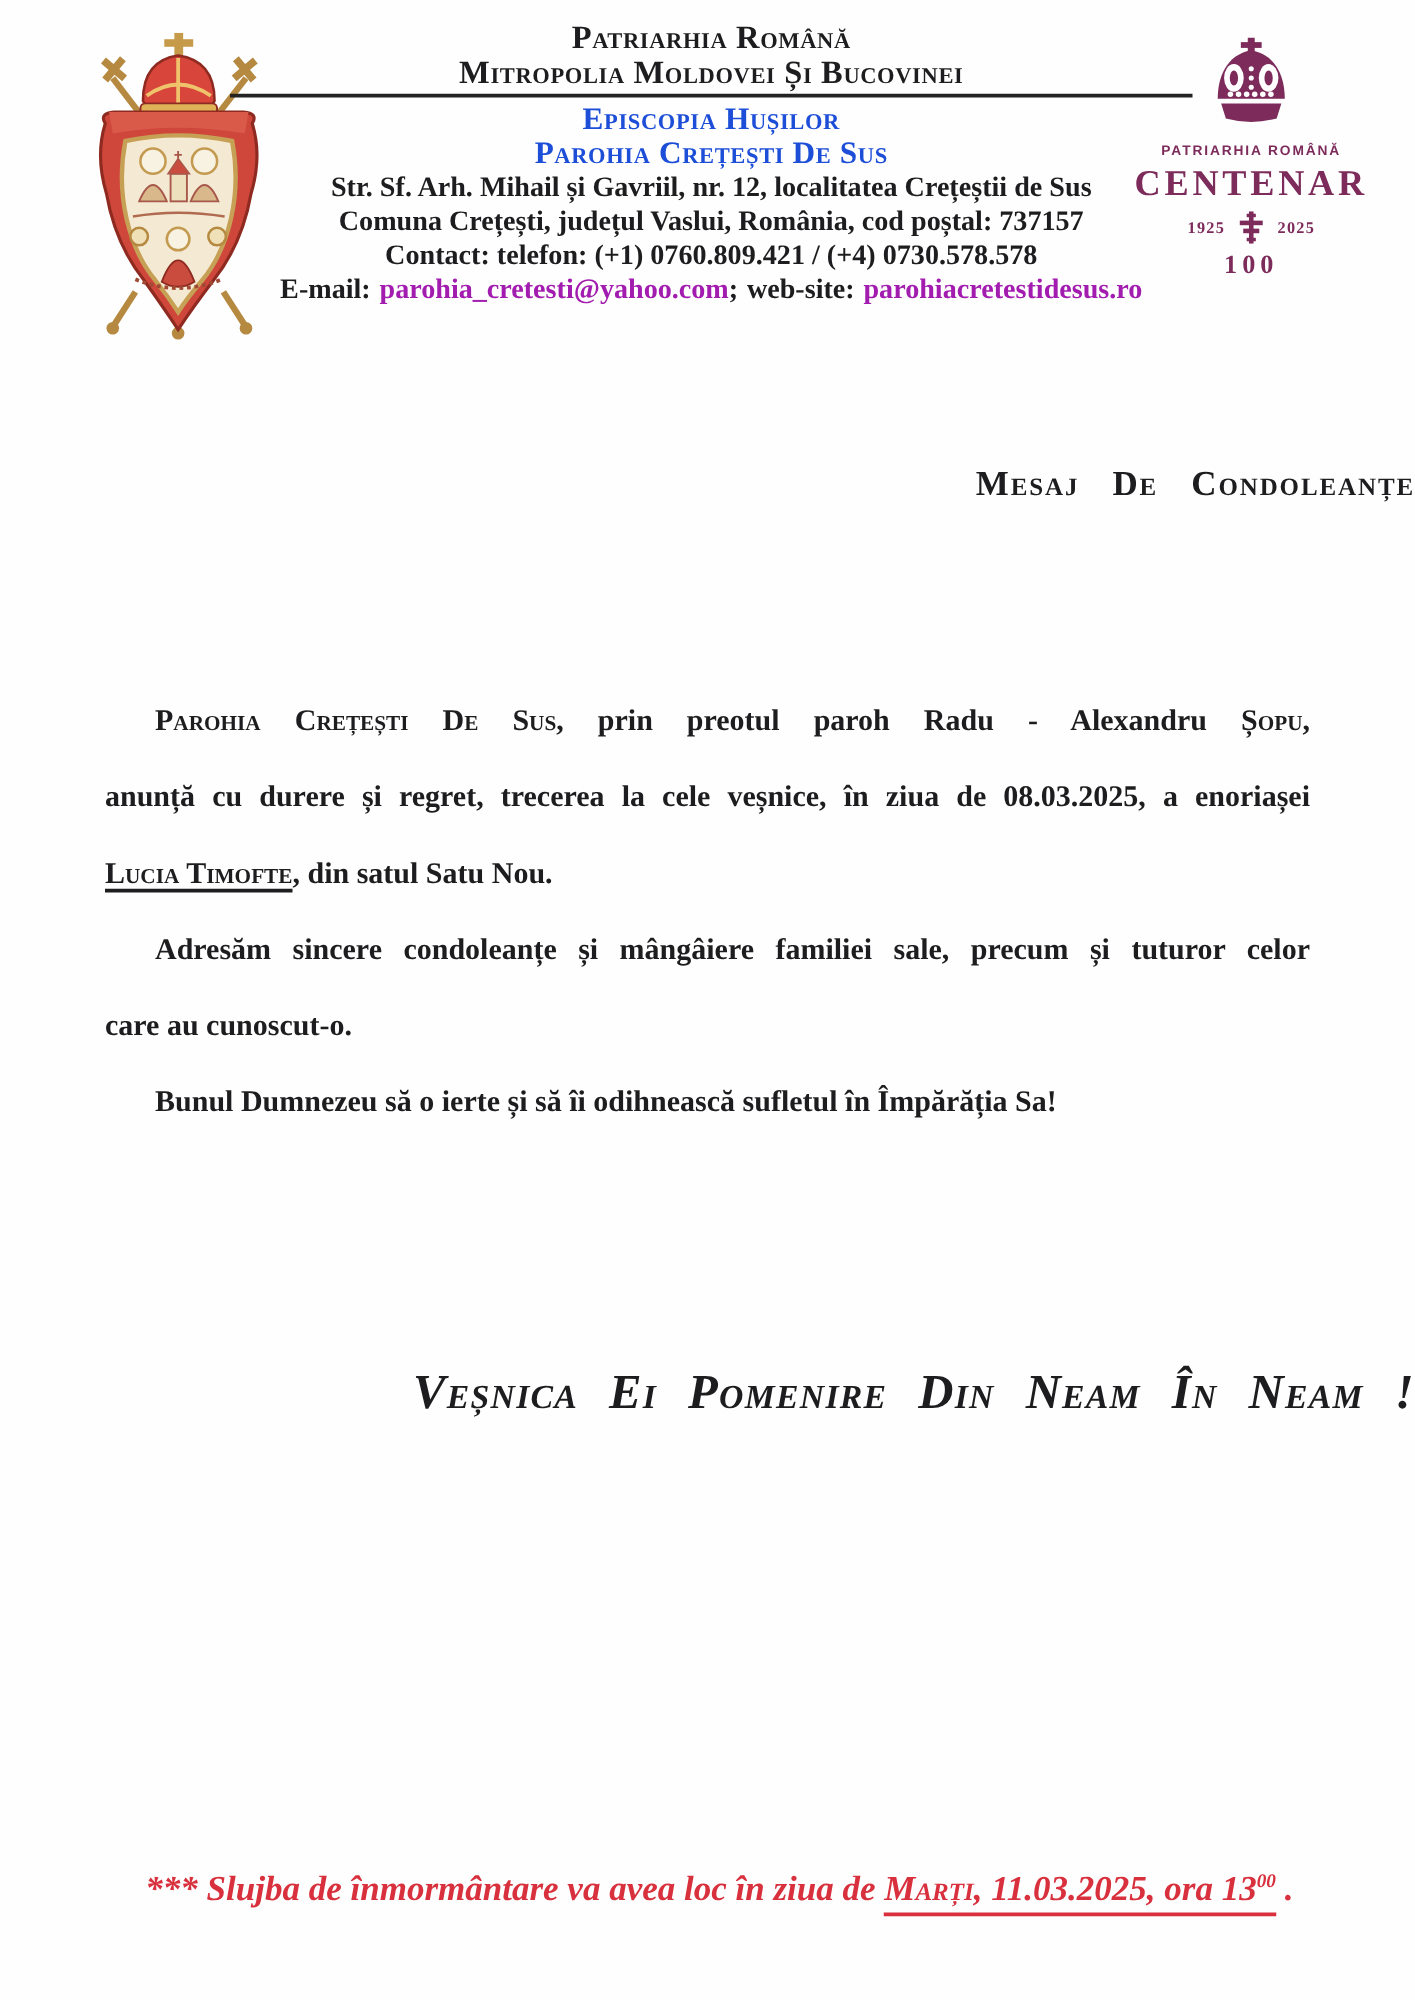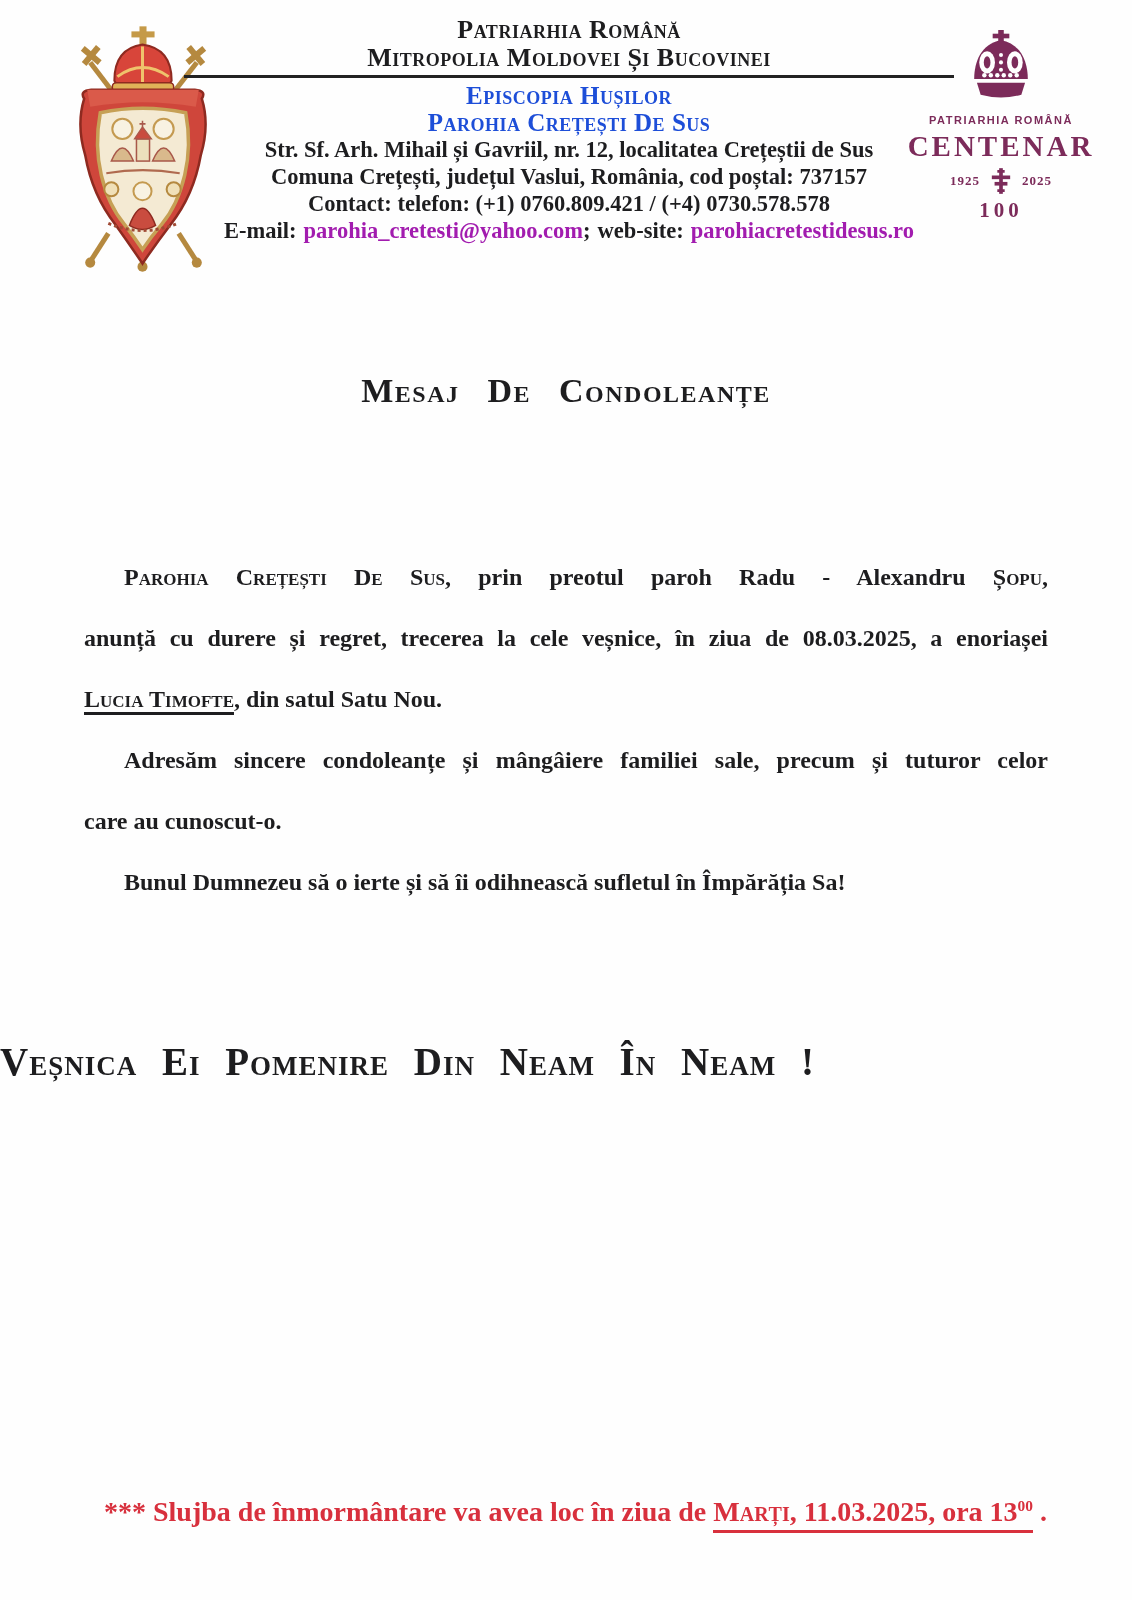--- a/index.html
+++ b/index.html
@@ -29,39 +29,39 @@
   .logo-right { position:absolute; left:906px; top:30px; width:190px; text-align:center; color:#7c2b5a; }
   .logo-org { font-family:"Liberation Sans","DejaVu Sans",sans-serif; font-size:11px; font-weight:bold; letter-spacing:1.5px; margin-top:6px; }
   .logo-centenar { font-size:29px; font-weight:bold; letter-spacing:3px; line-height:34px; margin-top:3px; }
   .logo-years { display:flex; align-items:center; justify-content:center; gap:10px; margin-top:4px; }
   .logo-year { font-size:13px; font-weight:bold; letter-spacing:1px; }
   .logo-100 { font-size:21px; font-weight:bold; letter-spacing:4px; margin-top:3px; }
 
   
   .doc-title {
     position:absolute; top:372px; left:0; width:100%;
-    text-align:center; font-size:34px; font-weight:bold;
+    text-align:right; font-size:28px; font-weight:bold;
     letter-spacing:1.5px; word-spacing:18px;
   }
   .body-text { position:absolute; left:84px; top:547px; width:964px; font-size:24px; font-weight:bold; }
   .bline { height:61px; line-height:61px; white-space:normal; }
   .jfull { text-align:justify; text-align-last:justify; }
   .indent { text-indent:40px; }
   .uname { text-decoration:underline; text-decoration-thickness:2.5px; text-underline-offset:5px; }
 
   .slogan {
-    position:absolute; top:1038px; left:0; width:100%;
-    text-align:left; font-size:39px; font-weight:bold;
-    letter-spacing:1px; word-spacing:14px; line-height:48px;
+    position:absolute; top:1090px; left:0; width:100%;
+    text-align:right; font-size:39px; font-weight:bold;
+    letter-spacing:1px; word-spacing:14px; line-height:48px;font-style:italic;
   }
 
   .footer-note {
     position:absolute; top:1496px; left:0; width:100%;
     text-align:center; color:#d8303d;
-    font-size:28px; font-weight:bold; padding-left:19px;
+    font-size:28px; font-weight:bold; font-style:italic;padding-left:19px;
   }
   .footer-underline { border-bottom:3px solid #d8303d; padding-bottom:3px; }
   .footer-note sup { font-size:.55em; vertical-align:super; }
 </style>
 </head>
 <body>
 
 <div class="page">
 
   <div class="emblem-left">

